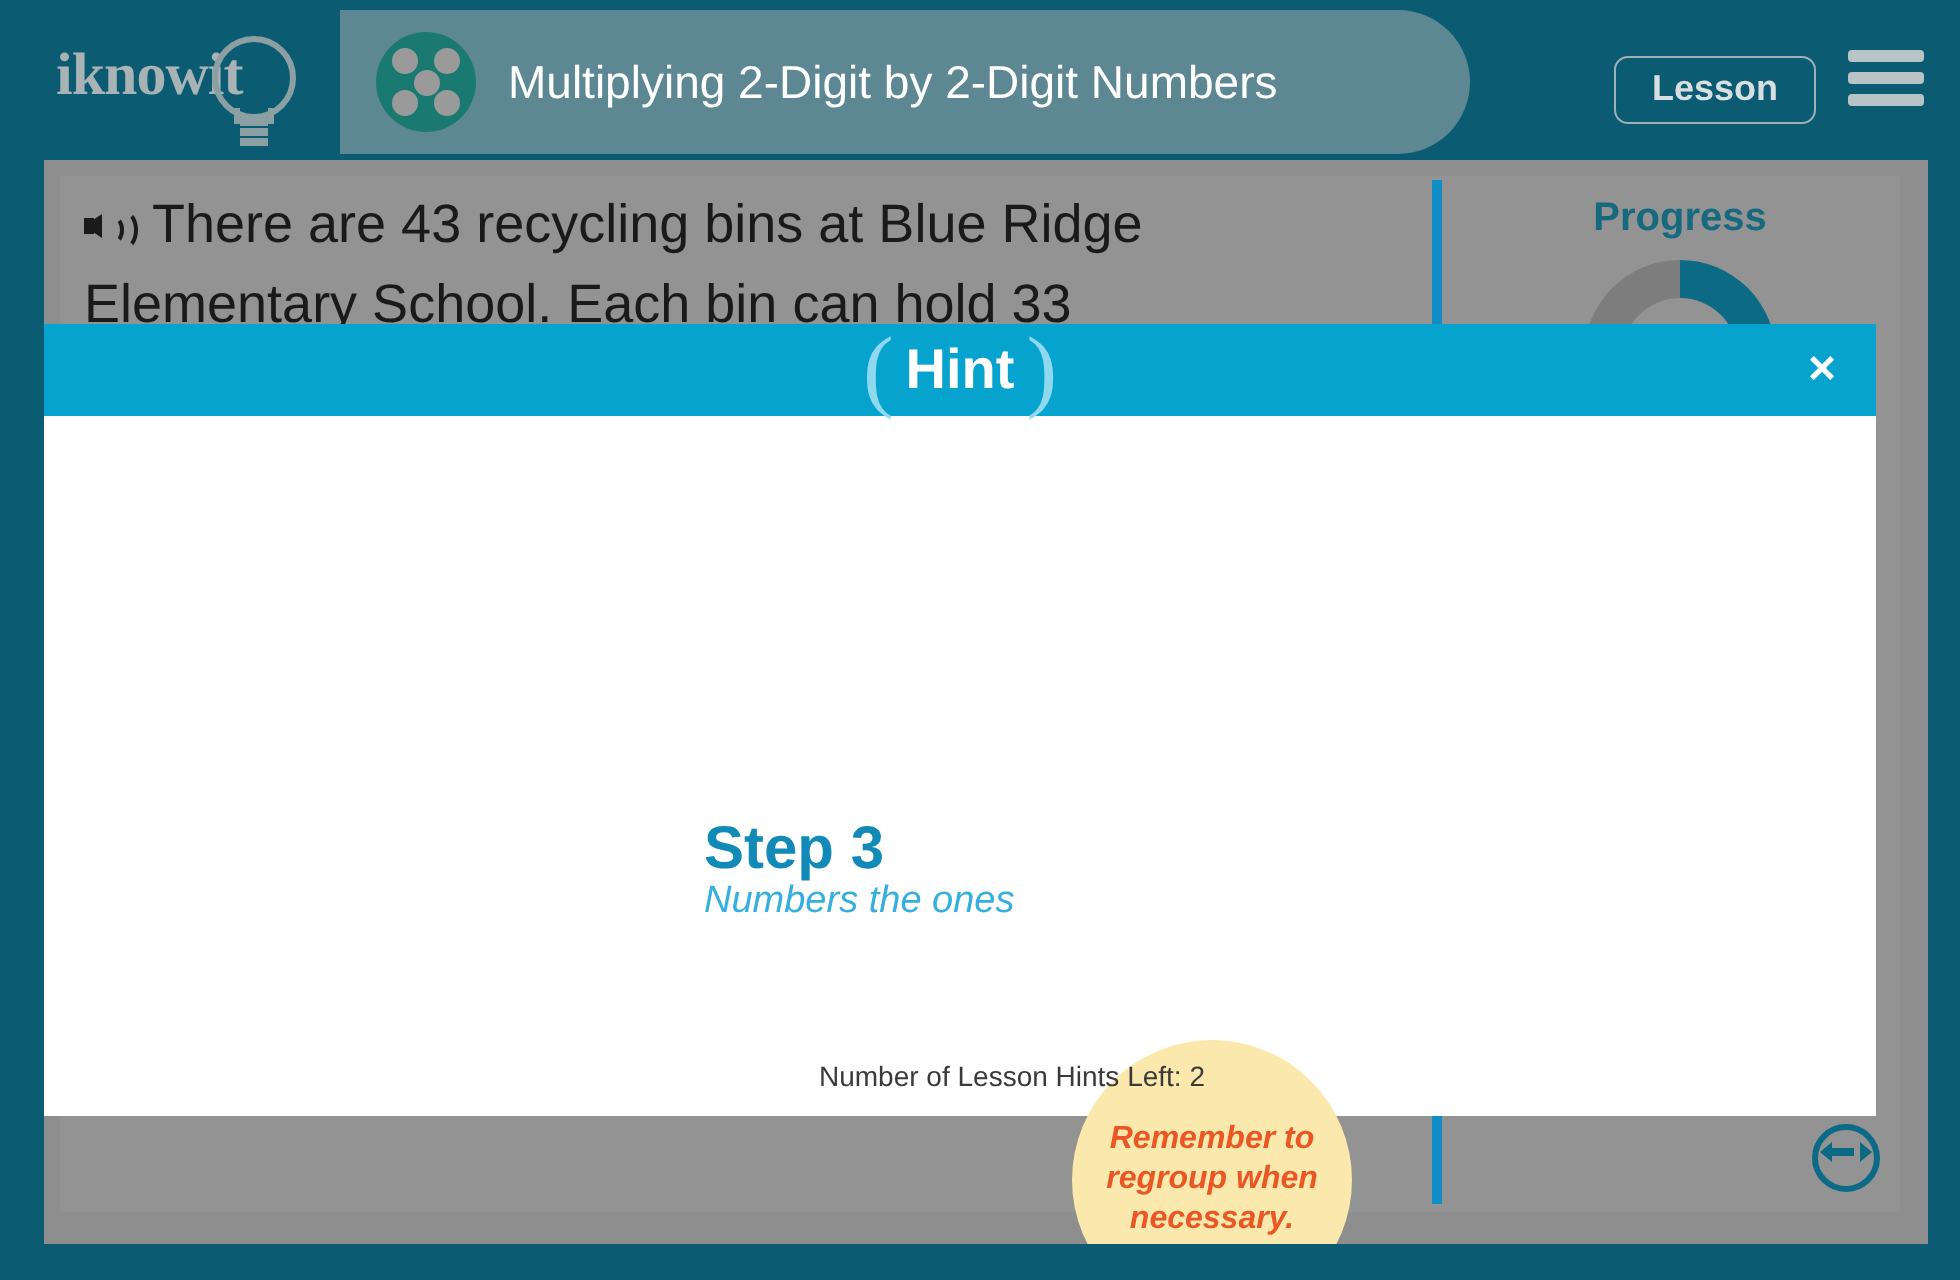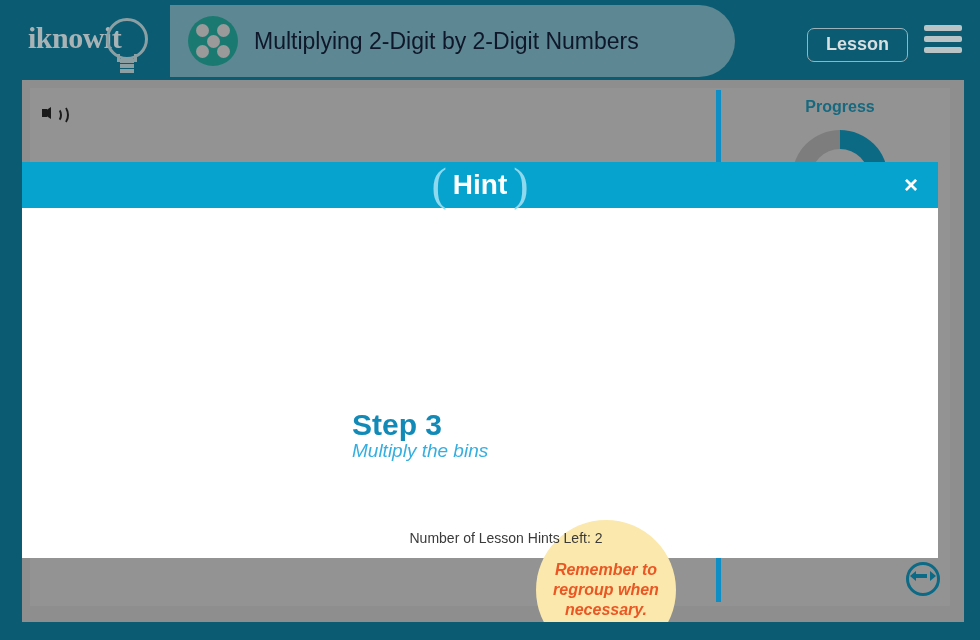--- a/index.html
+++ b/index.html
@@ -51,21 +51,21 @@
     border-radius:50%;background:#1a7a72;
   }
   .title-dots span{position:absolute;width:13px;height:13px;border-radius:50%;background:#9a9a9a;}
   .title-dots span:nth-child(1){left:8px;top:8px;}
   .title-dots span:nth-child(2){right:8px;top:8px;}
   .title-dots span:nth-child(3){left:18.5px;top:18.5px;}
   .title-dots span:nth-child(4){left:8px;bottom:8px;}
   .title-dots span:nth-child(5){right:8px;bottom:8px;}
   .title-text{
     position:absolute;left:84px;top:0;height:72px;line-height:72px;
-    font-size:23px;color:#0f172a;white-space:nowrap;
+    font-size:23px;color:#ffffff;white-space:nowrap;
   }
   .assign-btn{
     position:absolute;right:72px;top:28px;
     padding:5px 18px 6px;border:1px solid #9cb2b8;border-radius:7px;
     color:#d7dfe1;font-size:18px;font-weight:bold;background:transparent;
     cursor:pointer;
   }
   .hamburger{
     position:absolute;right:18px;top:25px;width:38px;height:30px;cursor:pointer;
   }
@@ -98,21 +98,21 @@
     border-color:transparent #1a1a1a transparent transparent;
   }
   .speaker .w1{left:10px;top:6px;width:6px;height:10px;}
   .speaker .w2{left:13px;top:3px;width:10px;height:16px;}
 
   .divider{position:absolute;left:686px;top:2px;width:5px;height:512px;background:#0e8ec4;}
 
   .progress-area{position:absolute;left:700px;top:0;width:220px;height:518px;}
   .progress-label{
     position:absolute;left:0;top:10px;width:220px;text-align:center;
-    font-size:16px;font-weight:bold;color:#16697f;
+    font-size:20px;font-weight:bold;color:#16697f;
   }
   .donut{
     position:absolute;left:62px;top:42px;width:96px;height:96px;border-radius:50%;
     background:conic-gradient(#0d6a85 0deg 125deg,#7d7d7d 125deg 360deg);
   }
   .donut:after{
     content:"";position:absolute;left:19px;top:19px;width:58px;height:58px;
     border-radius:50%;background:#939393;
   }
 
@@ -227,21 +227,21 @@
     </div>
   </div>
 
   <div class="content">
 
     <div class="q-area">
       <div class="q-text">
         <span class="speaker">
           <span class="body"></span><span class="box"></span>
           <span class="w1"></span><span class="w2"></span>
-        </span>
+        </span><span>There are 43 recycling bins at Blue Ridge Elementary School. Each bin can hold 33</span>
       </div>
 
       <div class="hint-btn">Hint</div>
       <div class="submit-btn">Submit</div>
     </div>
 
     <div class="divider"></div>
 
     <div class="progress-area">
       <div class="progress-label">Progress</div>
@@ -258,21 +258,21 @@
   <div class="modal">
     <div class="modal-head">
       <div class="modal-title-wrap">
         <span class="paren">(</span><span class="modal-title">Hint</span><span class="paren">)</span>
       </div>
       <div class="modal-close">×</div>
     </div>
 
     <div class="modal-body">
       <div class="step-title">Step 3</div>
-      <div class="step-sub">Multiply the bins</div>
+      <div class="step-sub">Numbers the ones</div>
 
 
       <div class="bubble">
         <div class="bubble-txt">Remember to regroup when necessary.</div>
       </div>
 
       <div class="hints-left">Number of Lesson Hints Left: 2</div>
     </div>
   </div>
 

